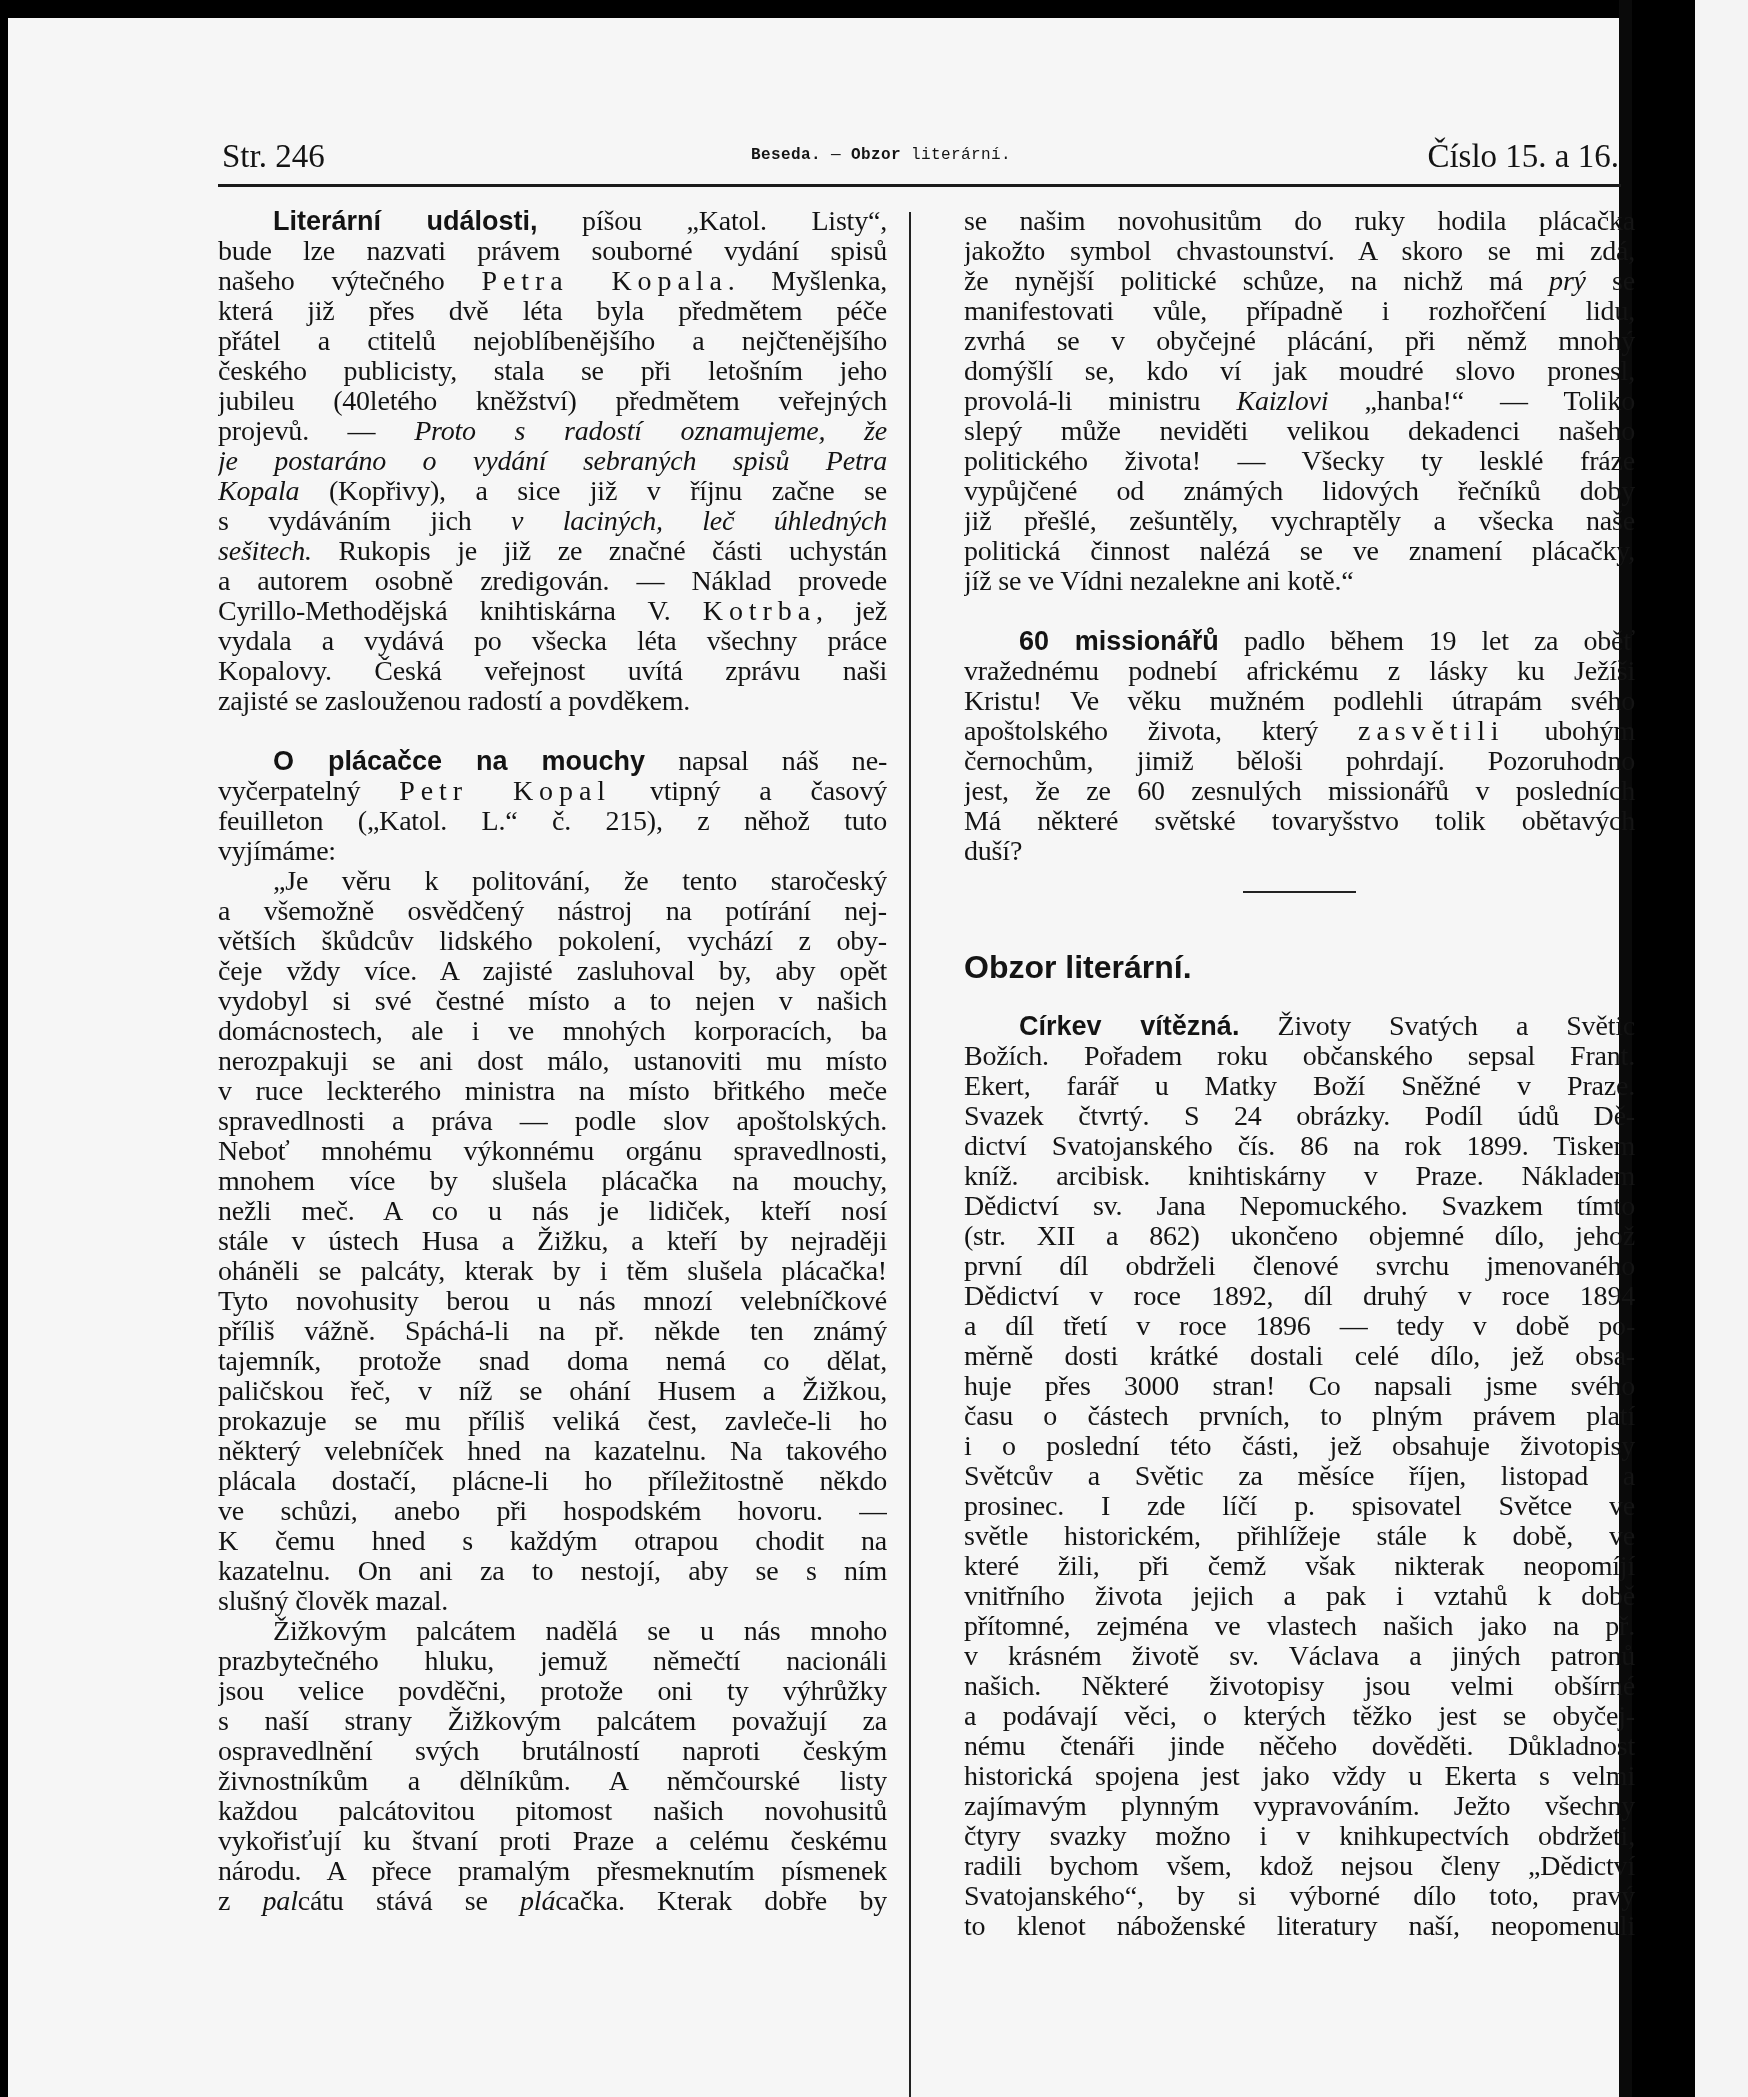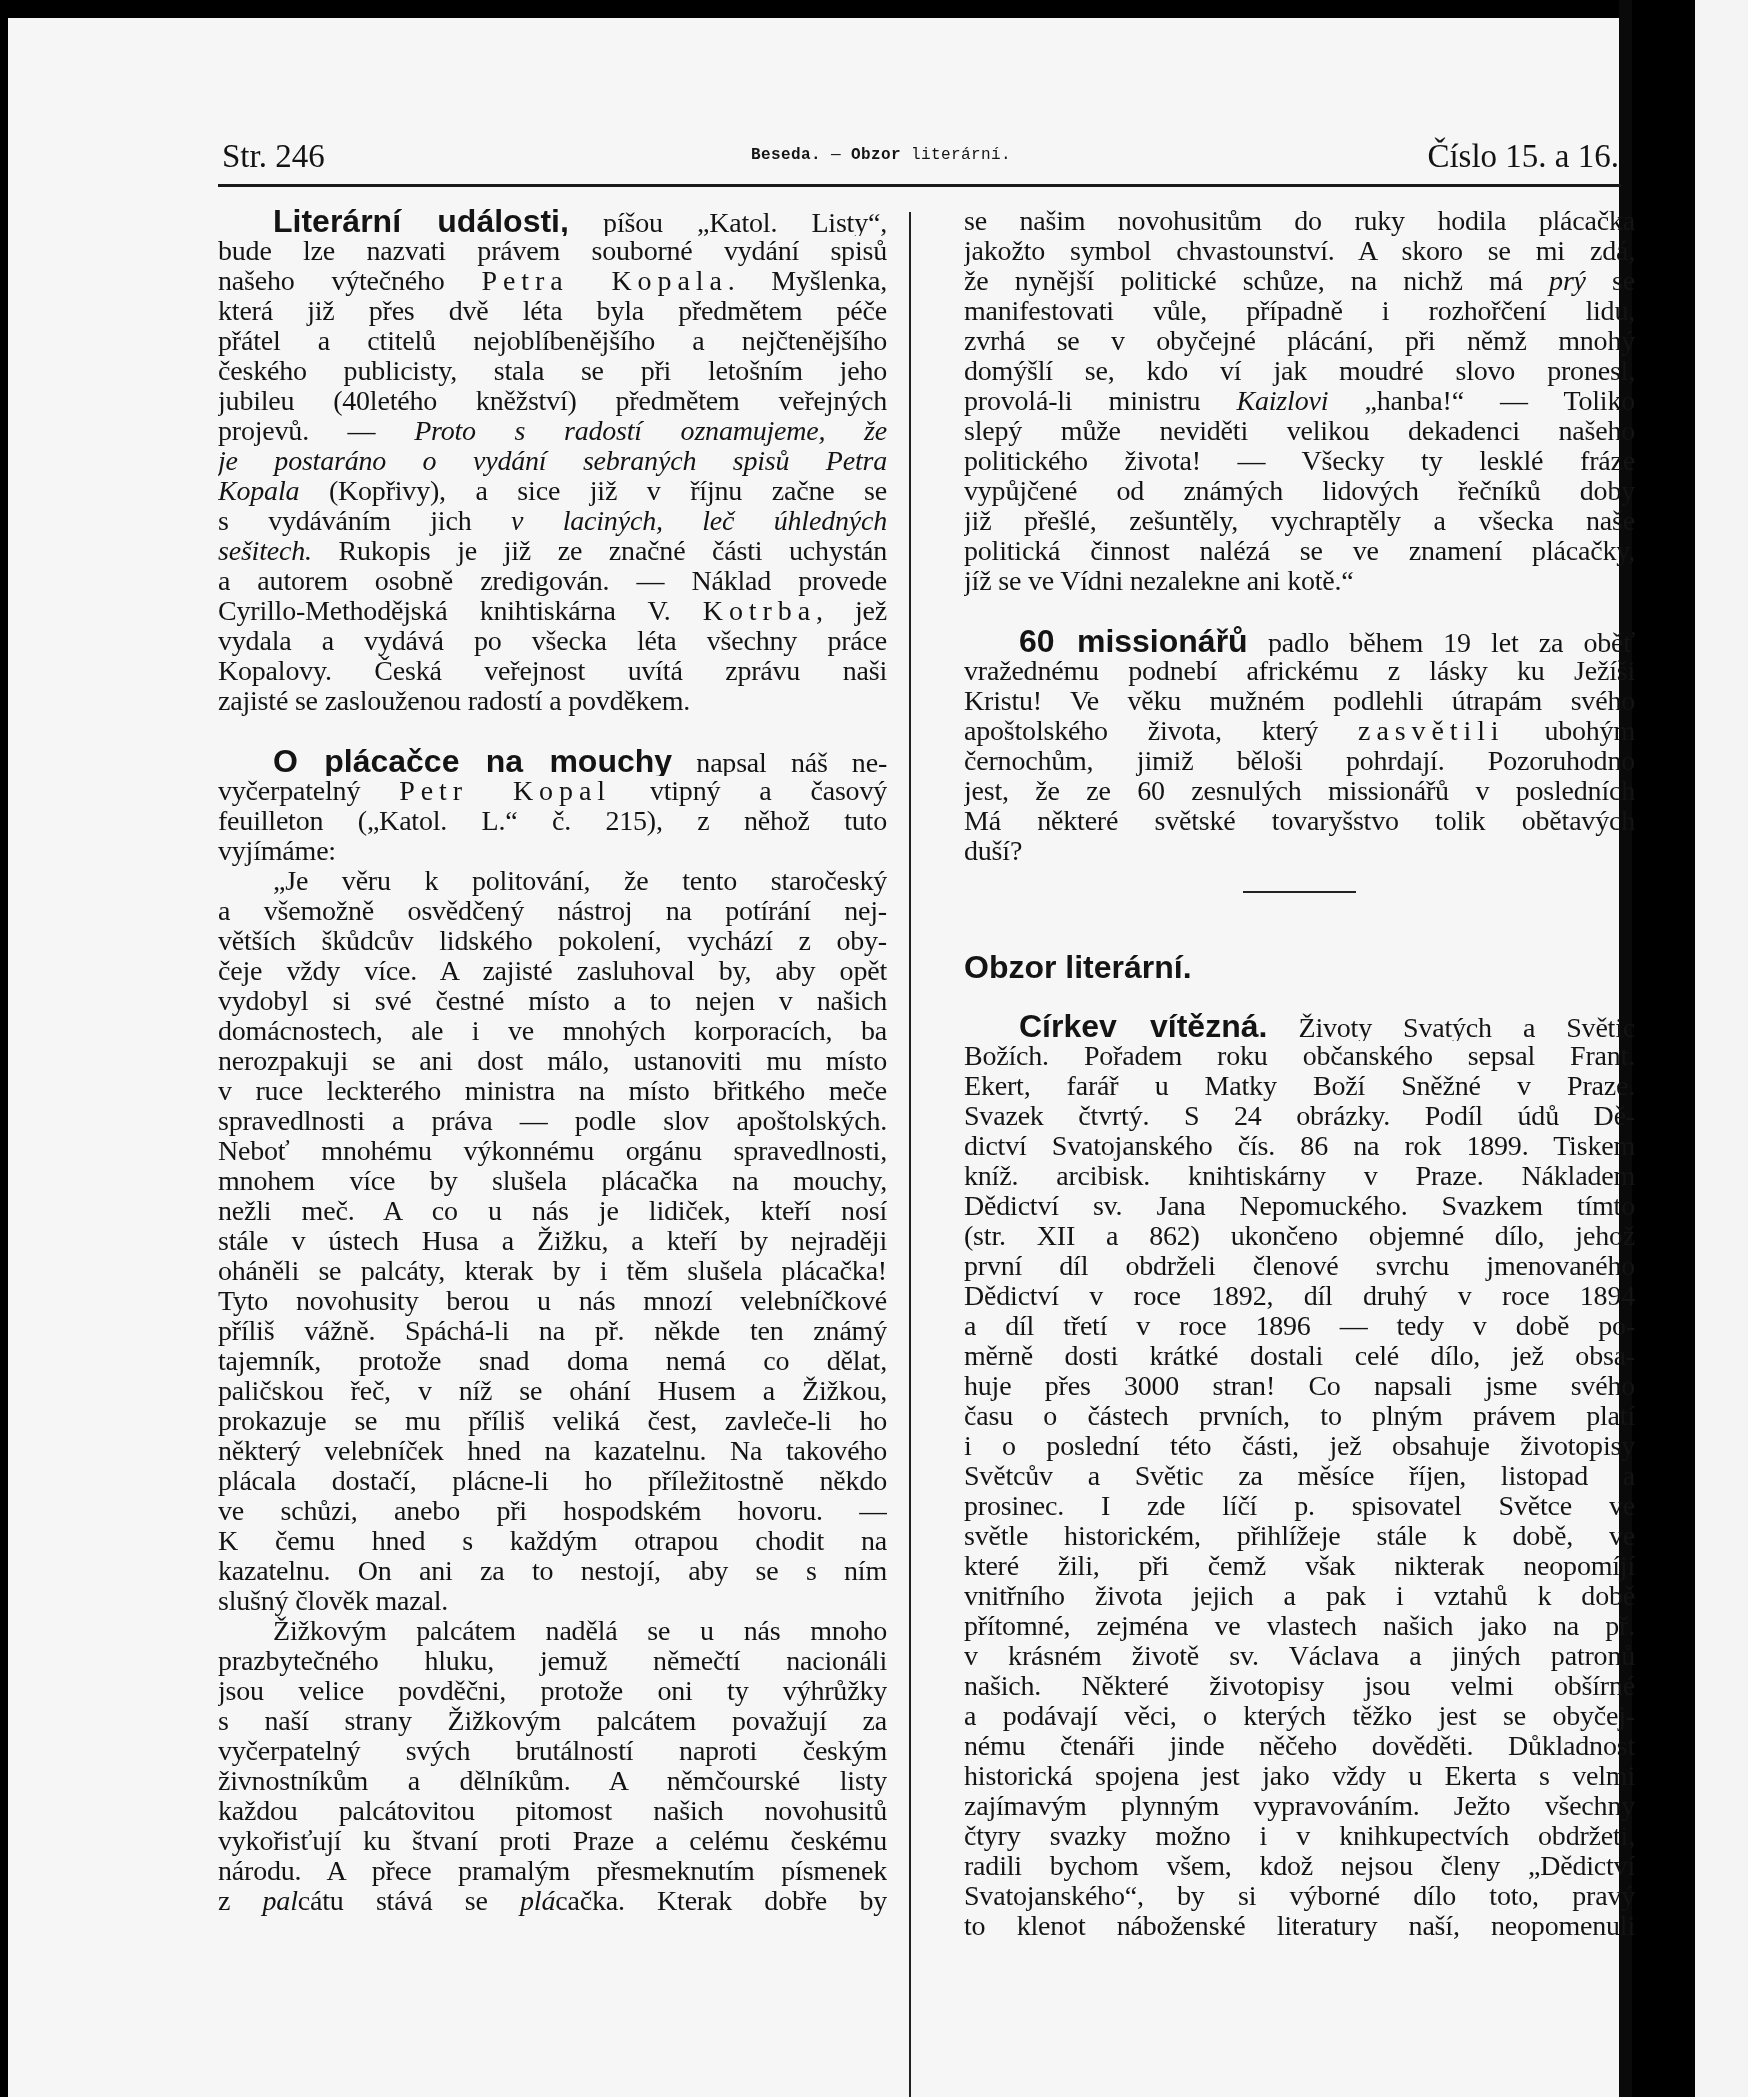--- a/index.html
+++ b/index.html
@@ -33,21 +33,21 @@
 
   .line {
     font-size: 28px; line-height: 30px; height: 30px;
     white-space: nowrap; overflow: hidden;
     text-align: justify; text-align-last: justify;
     letter-spacing: -0.2px;
   }
   .line.last { text-align-last: left; }
   .line.indent { padding-left: 55px; }
   .gap { height: 30px; }
-  .b { font-weight: bold; font-family: "Liberation Sans", "DejaVu Sans", sans-serif; font-size: 32px; letter-spacing: 0; }
+  .b { font-weight: bold; font-family: "Liberation Sans", "DejaVu Sans", sans-serif; font-size: 27px; letter-spacing: 0; }
   .i { font-style: italic; }
   .sp { letter-spacing: 5.9px; }
   .short-rule { width: 113px; height: 2.1px; background: #222; margin: 25px auto 0 auto; }
   .section-title {
     font-family: "Liberation Sans", "DejaVu Sans", sans-serif; font-weight: bold;
     font-size: 32px; line-height: 38px; text-align: left; margin-top: 55px; margin-bottom: 25px;
   }
 </style>
 </head>
 <body>
@@ -110,21 +110,21 @@
     <div class="line "><span>některý velebníček hned na kazatelnu. Na takového</span></div>
     <div class="line "><span>plácala dostačí, plácne-li ho příležitostně někdo</span></div>
     <div class="line "><span>ve schůzi, anebo při hospodském hovoru. —</span></div>
     <div class="line "><span>K čemu hned s každým otrapou chodit na</span></div>
     <div class="line "><span>kazatelnu. On ani za to nestojí, aby se s ním</span></div>
     <div class="line last"><span>slušný člověk mazal.</span></div>
     <div class="line indent"><span>Žižkovým palcátem nadělá se u nás mnoho</span></div>
     <div class="line "><span>prazbytečného hluku, jemuž němečtí nacionáli</span></div>
     <div class="line "><span>jsou velice povděčni, protože oni ty výhrůžky</span></div>
     <div class="line "><span>s naší strany Žižkovým palcátem považují za</span></div>
-    <div class="line "><span>vyčerpatelný svých brutálností naproti českým</span></div>
+    <div class="line "><span>ospravedlnění svých brutálností naproti českým</span></div>
     <div class="line "><span>živnostníkům a dělníkům. A němčourské listy</span></div>
     <div class="line "><span>každou palcátovitou pitomost našich novohusitů</span></div>
     <div class="line "><span>vykořisťují ku štvaní proti Praze a celému českému</span></div>
     <div class="line "><span>národu. A přece pramalým přesmeknutím písmenek</span></div>
     <div class="line "><span>z </span><span class="i">pal</span><span>cátu stává se </span><span class="i">plá</span><span>cačka. Kterak dobře by</span></div>
   </div>
 
 <div class="col col-right">
   <div id="right-top">
       <div class="line "><span>se našim novohusitům do ruky hodila plácačka</span></div>

